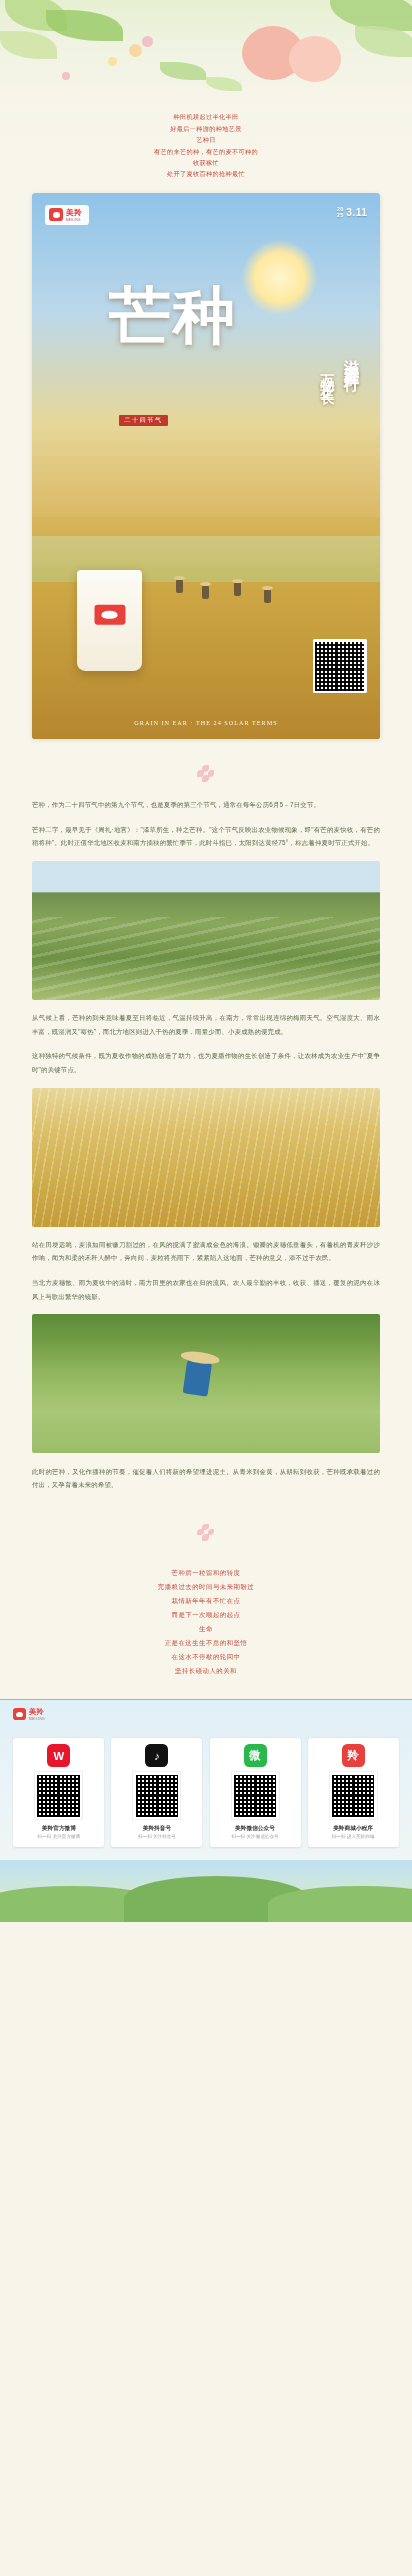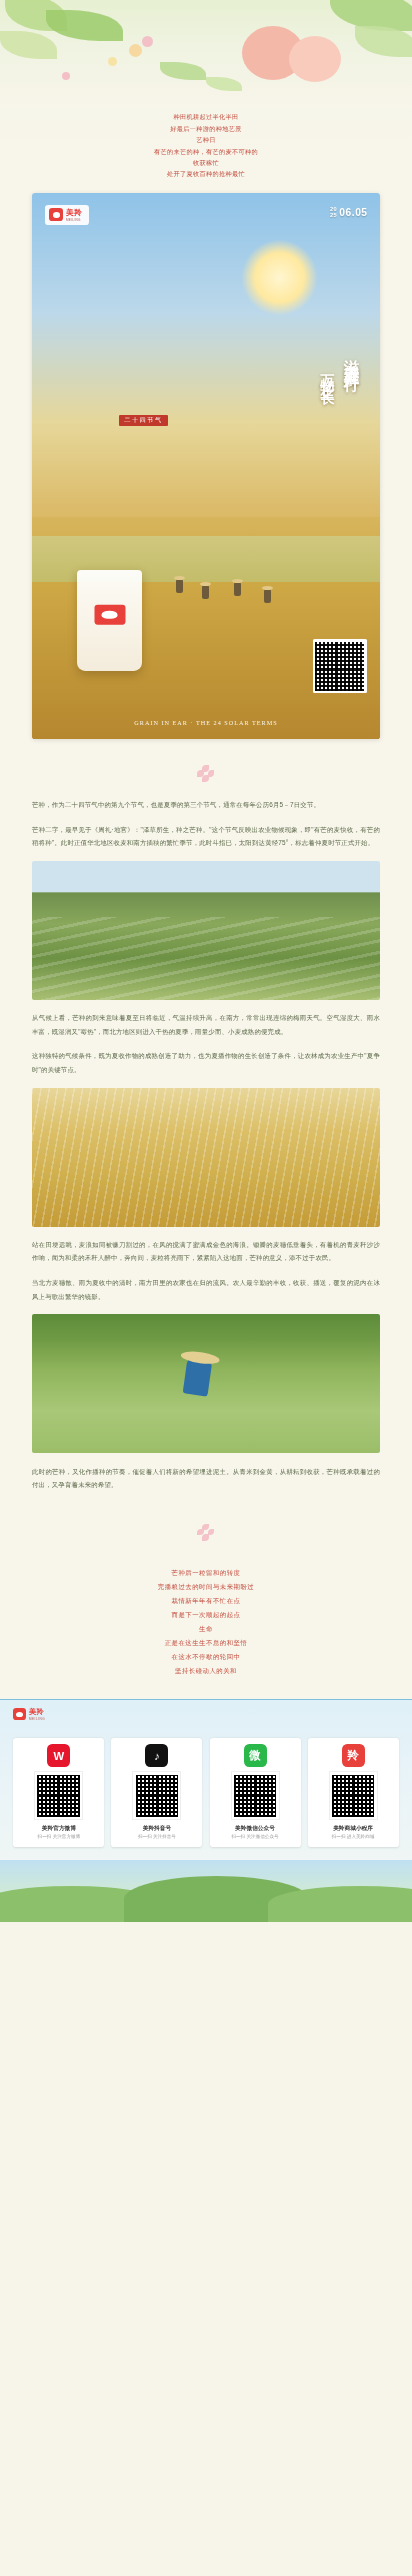--- a/index.html
+++ b/index.html
@@ -280,23 +280,24 @@
       <div class="poster-logo">
         <span class="mark"></span>
         <span class="txt">美羚<small>MEILING</small></span>
       </div>
 
       <div class="poster-date">
         <span class="yr">
           <span>20</span><br>
           <span>25</span>
         </span>
-        <span>06.05</span>
-      </div>
-
+        <span>3.11</span>
+      </div>
+
+      <div class="poster-title">芒种</div>
       <div class="poster-sub-seal">二十四节气</div>
       <div class="poster-side">滋养更鲜行</div>
       <div class="poster-side second">万物芒生长</div>
 
       <div class="field">
         <div class="worker" style="left:144px;top:62px;"></div>
         <div class="worker" style="left:170px;top:68px;"></div>
         <div class="worker" style="left:202px;top:65px;"></div>
         <div class="worker" style="left:232px;top:72px;"></div>
       </div>

